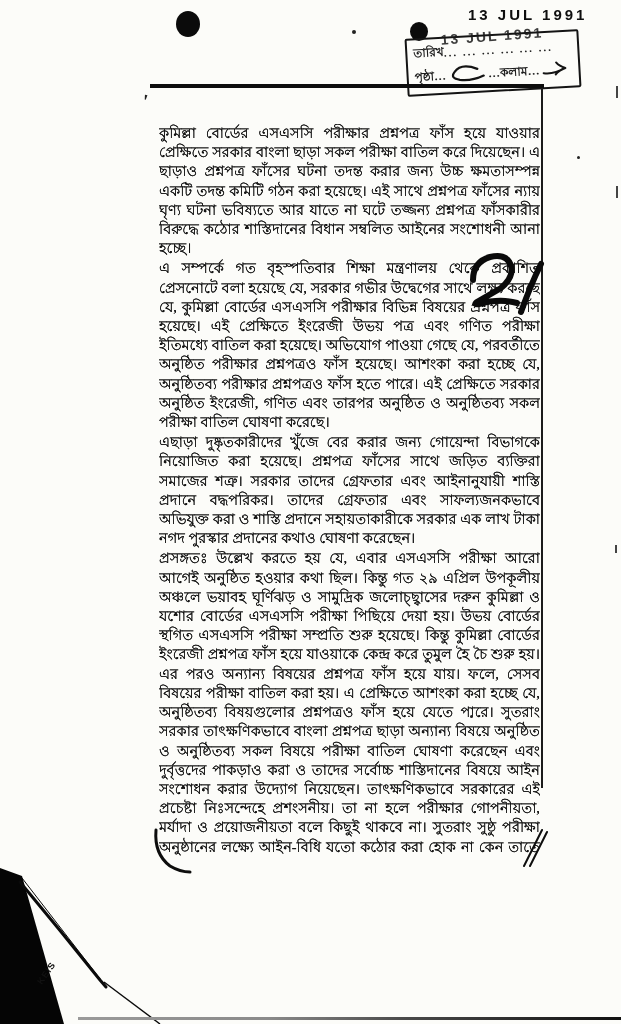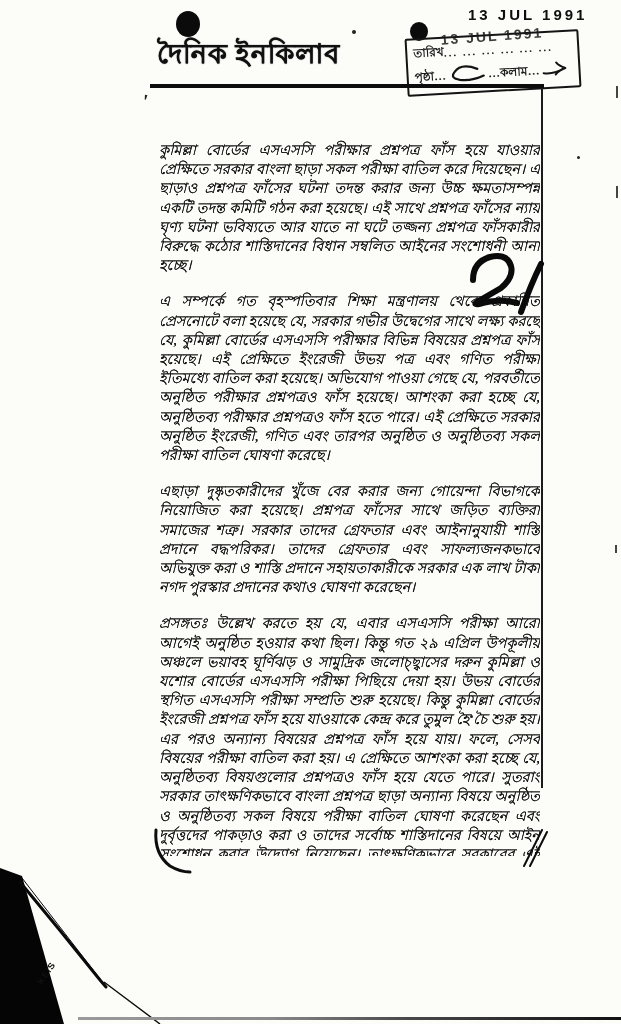--- a/index.html
+++ b/index.html
@@ -76,21 +76,21 @@
     position:absolute;left:-8px;top:2px;font-size:20px;font-weight:bold;color:#222;
     transform:rotate(12deg);
   }
   .body-text{
     position:absolute;left:159px;top:124px;width:381px;height:732px;
     overflow:hidden;
     font-size:14.5px;line-height:19.2px;
     text-align:justify;color:#141414;
     text-shadow:0 0 .4px #141414;
   }
-  .body-text p{margin:17px 0 1px 0;font-style:italic;}
+  .body-text p{margin:0 0 1px 0;}
 
   
   .hw{position:absolute;}
   .fold-text{
     position:absolute;left:34px;top:968px;
     font-family:"Liberation Sans",sans-serif;
     font-size:9px;font-weight:bold;color:#111;
     transform:rotate(-55deg);letter-spacing:1px;
   }
 
@@ -109,21 +109,20 @@
   .speck-3{left:352px;top:30px;width:4px;height:4px;}
 </style>
 </head>
 <body>
 
 <div class="page">
 
   <div class="ink-dot dot-a"></div>
   <div class="ink-dot dot-b"></div>
 
-  <div class="masthead">দৈনিক ইনকিলাব</div>
 
   <div class="date-stamp-top">13 JUL 1991</div>
 
   <div class="stamp-box">
     <div class="date-stamp-inner">13 JUL 1991</div>
     <div class="stamp-row">
       <span class="stamp-label">তারিখ</span>
       <span class="stamp-dots">... ... ... ... ... ...</span>
     </div>
     <div class="stamp-row">

